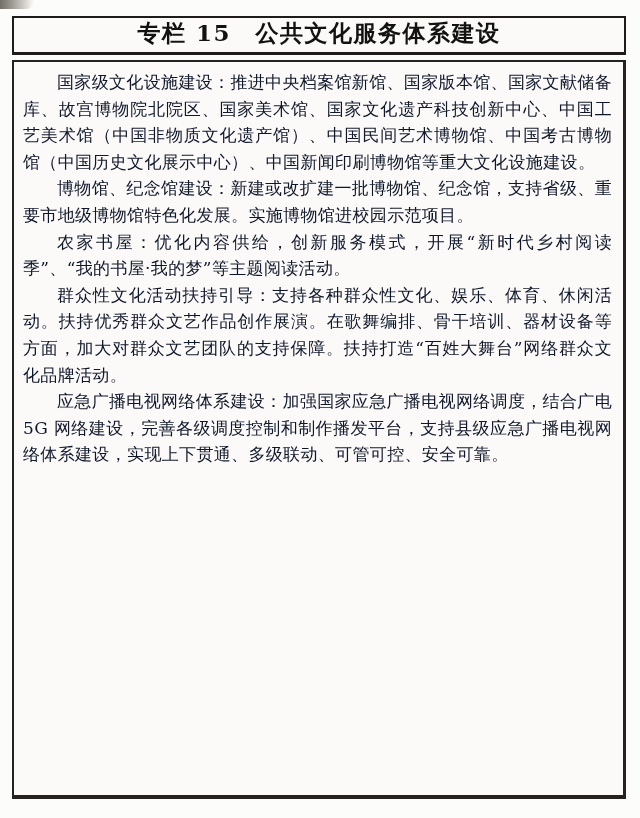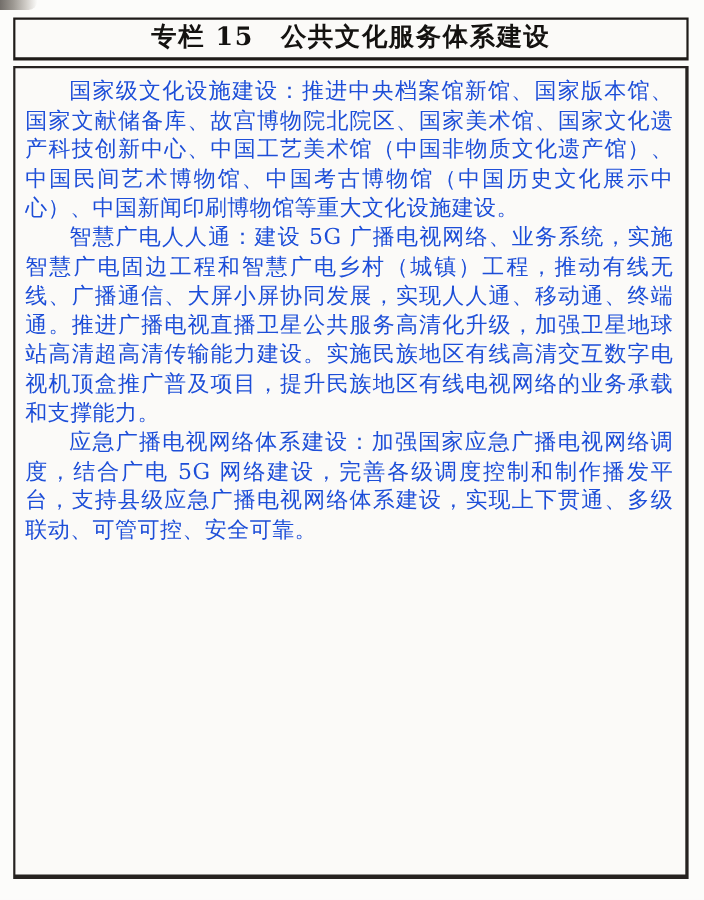--- a/index.html
+++ b/index.html
@@ -54,39 +54,41 @@
     height: 739px;
     box-sizing: border-box;
     border: 2px solid #262220;
     border-right-width: 3px;
     border-bottom-width: 4px;
     background: #fbfaf8;
     padding: 7px 11px 8px 9px;
   }
   .para {
     margin: 0;
-    font-size: 20px;
+    font-size: 17px;
     line-height: 26.6px;
-    color: #1d4ed8;
+    color: #0f172a;
     text-indent: 2em;
     text-align: justify;
     text-justify: inter-ideograph;
     letter-spacing: 0.02em;
   }
 </style>
 </head>
 <body>
 
 <div class="page">
 
   <div class="scan-smudge"></div>
 
   <div class="panel-header">
     <h1 class="panel-title">专栏 15　公共文化服务体系建设</h1>
   </div>
 
   <div class="panel-body">
     <p class="para">国家级文化设施建设：推进中央档案馆新馆、国家版本馆、国家文献储备库、故宫博物院北院区、国家美术馆、国家文化遗产科技创新中心、中国工艺美术馆（中国非物质文化遗产馆）、中国民间艺术博物馆、中国考古博物馆（中国历史文化展示中心）、中国新闻印刷博物馆等重大文化设施建设。</p>
-    <p class="para">智慧广电人人通：建设 5G 广播电视网络、业务系统，实施智慧广电固边工程和智慧广电乡村（城镇）工程，推动有线无线、广播通信、大屏小屏协同发展，实现人人通、移动通、终端通。推进广播电视直播卫星公共服务高清化升级，加强卫星地球站高清超高清传输能力建设。实施民族地区有线高清交互数字电视机顶盒推广普及项目，提升民族地区有线电视网络的业务承载和支撑能力。</p>
+    <p class="para">博物馆、纪念馆建设：新建或改扩建一批博物馆、纪念馆，支持省级、重要市地级博物馆特色化发展。实施博物馆进校园示范项目。</p>
+    <p class="para">农家书屋：优化内容供给，创新服务模式，开展“新时代乡村阅读季”、“我的书屋·我的梦”等主题阅读活动。</p>
+    <p class="para">群众性文化活动扶持引导：支持各种群众性文化、娱乐、体育、休闲活动。扶持优秀群众文艺作品创作展演。在歌舞编排、骨干培训、器材设备等方面，加大对群众文艺团队的支持保障。扶持打造“百姓大舞台”网络群众文化品牌活动。</p>
     <p class="para">应急广播电视网络体系建设：加强国家应急广播电视网络调度，结合广电 5G 网络建设，完善各级调度控制和制作播发平台，支持县级应急广播电视网络体系建设，实现上下贯通、多级联动、可管可控、安全可靠。</p>
   </div>
 
 </div>
 
 </body></html>

